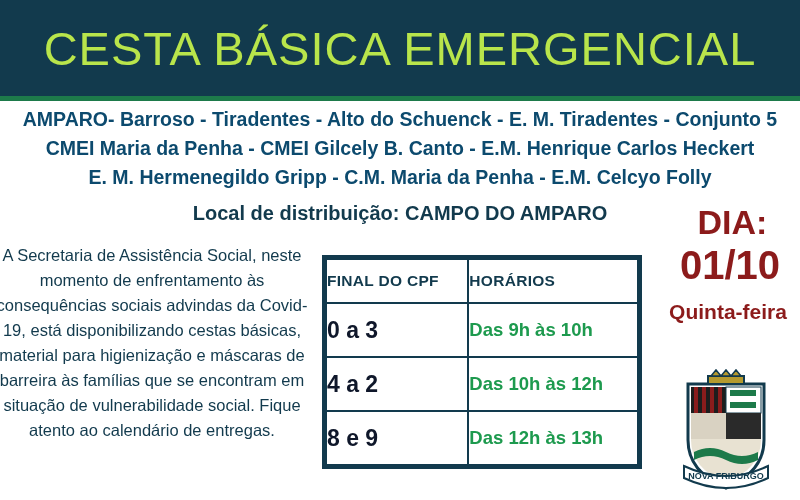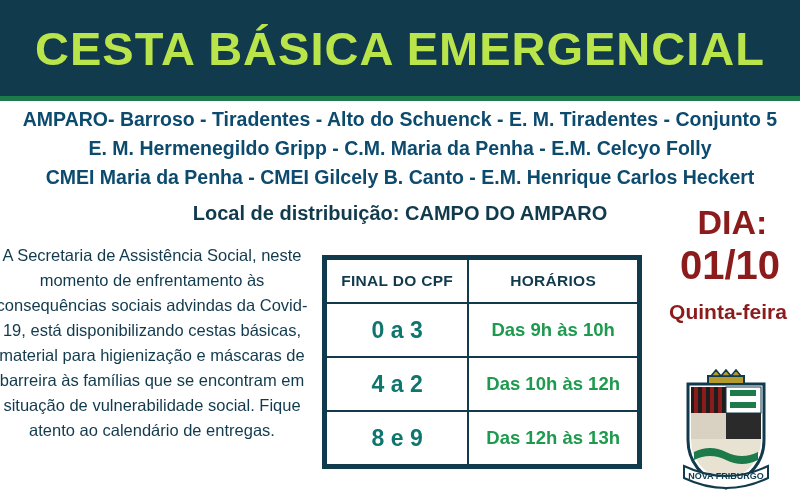--- a/index.html
+++ b/index.html
@@ -28,21 +28,21 @@
     width: 800px;
     height: 96px;
     background: #123a4d;
     display: flex;
     align-items: center;
     justify-content: center;
   }
   .banner-title {
     color: #b9e54b;
     font-size: 47px;
-    font-weight: bold;
+    font-weight: normal;
     letter-spacing: 1px;
     text-align: center;
     line-height: 1;
     white-space: nowrap;
   }
   .banner-underline {
     position: absolute;
     top: 96px;
     left: 0;
     width: 800px;
@@ -99,32 +99,32 @@
     background: #ffffff;
     box-sizing: border-box;
   }
   table.sched {
     border-collapse: collapse;
     width: 100%;
   }
   table.sched th,
   table.sched td {
     border: 2px solid #123a4d;
-    text-align: center;
+    text-align: left;
     padding: 0;
     height: 42px;
   }
   table.sched th {
     color: #123a4d;
     font-size: 15.5px;
     font-weight: bold;
     letter-spacing: 0.3px;
   }
   table.sched td.cpf {
-    color: #0f766e;
+    color: #0f172a;
     font-size: 23px;
     font-weight: bold;
     height: 52px;
   }
   table.sched td.hora {
     color: #1d9a4e;
     font-size: 18.5px;
     font-weight: bold;
     height: 52px;
     margin-top: 29px;
@@ -181,22 +181,22 @@
 
 <div class="poster">
 
   <div class="banner">
     <div class="banner-title">CESTA BÁSICA EMERGENCIAL</div>
   </div>
   <div class="banner-underline"></div>
 
   <div class="hoods">
     <div class="hood-line">AMPARO- Barroso - Tiradentes - Alto do Schuenck - E. M. Tiradentes - Conjunto 5</div>
+    <div class="hood-line">CMEI Maria da Penha - CMEI Gilcely B. Canto - E.M. Henrique Carlos Heckert</div>
     <div class="hood-line">E. M. Hermenegildo Gripp - C.M. Maria da Penha - E.M. Celcyo Folly</div>
-    <div class="hood-line">CMEI Maria da Penha - CMEI Gilcely B. Canto - E.M. Henrique Carlos Heckert</div>
   </div>
 
   <div class="local">Local de distribuição: CAMPO DO AMPARO</div>
 
   <div class="blurb">A Secretaria de Assistência Social, neste momento de enfrentamento às consequências sociais advindas da Covid-19, está disponibilizando cestas básicas, material para higienização e máscaras de barreira às famílias que se encontram em situação de vulnerabilidade social. Fique atento ao calendário de entregas.</div>
 
   <div class="table-wrap">
     <table class="sched">
       <thead>
         <tr>

